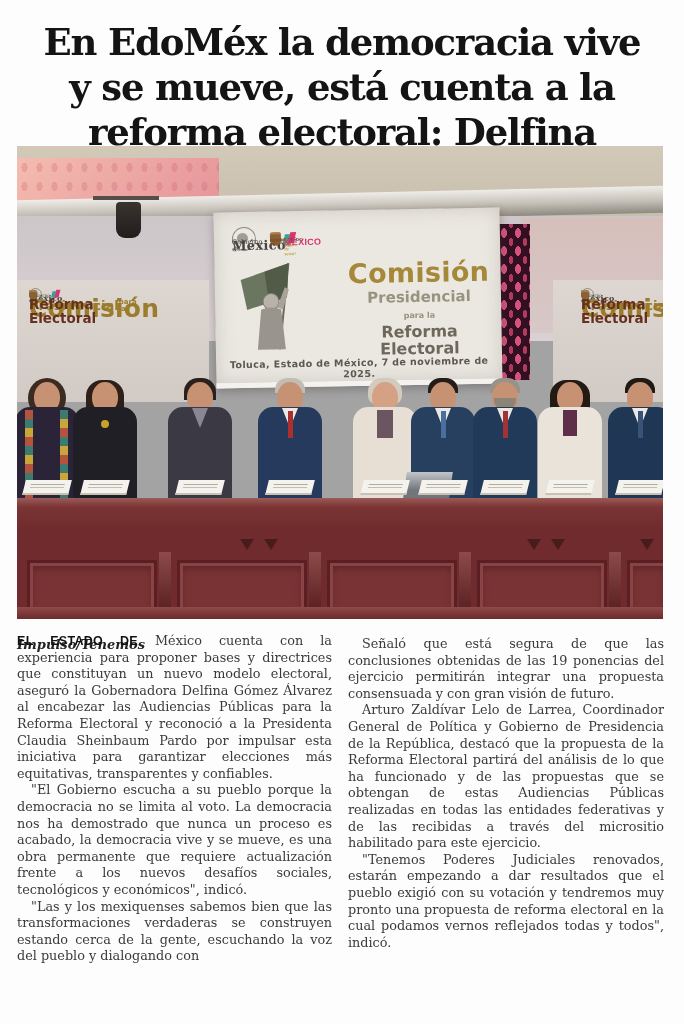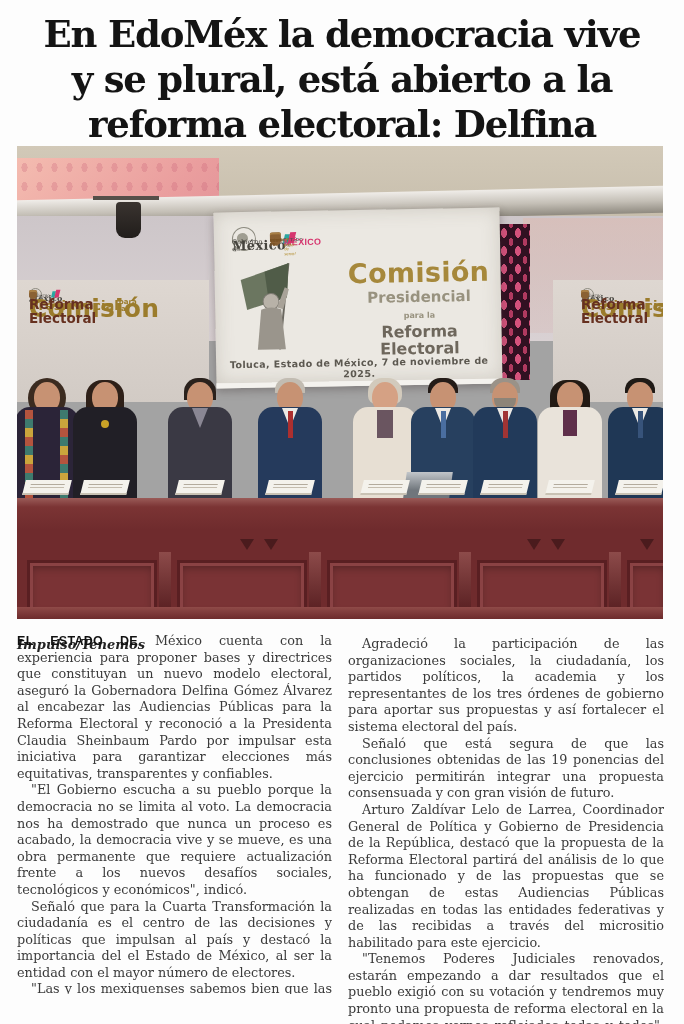--- a/index.html
+++ b/index.html
@@ -124,23 +124,23 @@
   .col p{margin:0;}
   .col p.ind{text-indent:14px;}
   .lead{font-family:"Liberation Sans",sans-serif;font-weight:bold;font-size:12.5px;color:#111;
         letter-spacing:.3px;}
 </style>
 </head>
 <body>
 
 <div id="page">
 
-  <h1 class="headline" style="margin:8px;">
+  <h1 class="headline" style="margin:16px;">
     <span style="display:block">En EdoMéx la democracia vive</span>
-    <span style="display:block">y se plural, está abierto a la</span>
+    <span style="display:block">y se mueve, está cuenta a la</span>
     <span style="display:block">reforma electoral: Delfina Señaló</span>
   </h1>
 
   <div class="photo">
     <div class="ph-ceiling"></div>
     <div class="ph-pink"></div>
     <div class="ph-pink-tex"></div>
     <div class="ph-beam"></div>
     <div class="ph-wall"></div>
     <div class="ph-wall-pink"></div>
@@ -319,24 +319,22 @@
       <div class="dpanel" style="left:610px;width:36px"></div>
       <div class="dbase"></div>
     </div>
   </div>
 
   <div class="byline">Impulso/Tenemos</div>
 
   <div class="col col-left">
     <p><b class="lead">EL ESTADO DE</b> <span>México cuenta con la experiencia para proponer bases y directrices que constituyan un nuevo modelo electoral, aseguró la Gobernadora Delfina Gómez Álvarez al encabezar las Audiencias Públicas para la Reforma Electoral y reconoció a la Presidenta Claudia Sheinbaum Pardo por impulsar esta iniciativa para garantizar elecciones más equitativas, transparentes y confiables.</span></p>
     <p class="ind">"El Gobierno escucha a su pueblo porque la democracia no se limita al voto. La democracia nos ha demostrado que nunca un proceso es acabado, la democracia vive y se mueve, es una obra permanente que requiere actualización frente a los nuevos desafíos sociales, tecnológicos y económicos", indicó.</p>
-    <p class="ind">Señaló que para la Cuarta Transformación la ciudadanía es el centro de las decisiones y políticas que impulsan al país y destacó la importancia del el Estado de México, al ser la entidad con el mayor número de electores.</p>
     <p class="ind">"Las y los mexiquenses sabemos bien que las transformaciones verdaderas se construyen estando cerca de la gente, escuchando la voz del pueblo y dialogando con</p>
   </div>
 
   <div class="col col-right">
-    <p class="ind">Agradeció la participación de las organizaciones sociales, la ciudadanía, los partidos políticos, la academia y los representantes de los tres órdenes de gobierno para aportar sus propuestas y así fortalecer el sistema electoral del país.</p>
     <p class="ind">Señaló que está segura de que las conclusiones obtenidas de las 19 ponencias del ejercicio permitirán integrar una propuesta consensuada y con gran visión de futuro.</p>
     <p class="ind">Arturo Zaldívar Lelo de Larrea, Coordinador General de Política y Gobierno de Presidencia de la República, destacó que la propuesta de la Reforma Electoral partirá del análisis de lo que ha funcionado y de las propuestas que se obtengan de estas Audiencias Públicas realizadas en todas las entidades federativas y de las recibidas a través del micrositio habilitado para este ejercicio.</p>
     <p class="ind">"Tenemos Poderes Judiciales renovados, estarán empezando a dar resultados que el pueblo exigió con su votación y tendremos muy pronto una propuesta de reforma electoral en la cual podamos vernos reflejados todas y todos", indicó.</p>
   </div>
 
 </div>
 
 </body></html>

